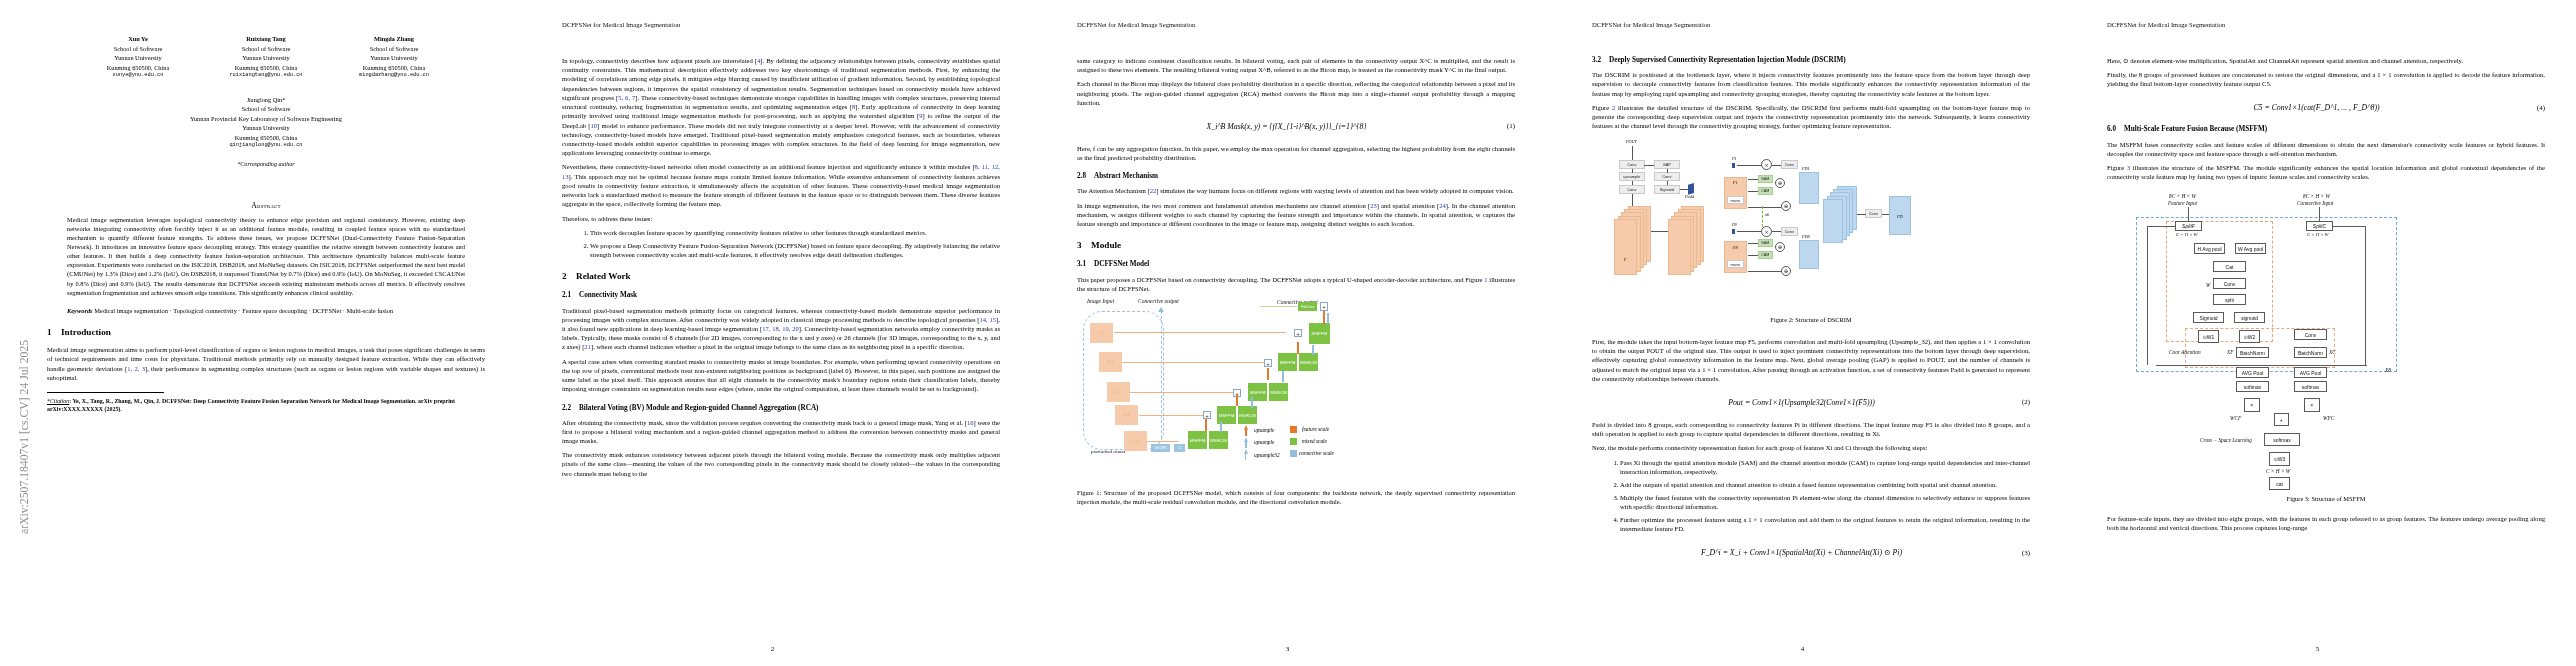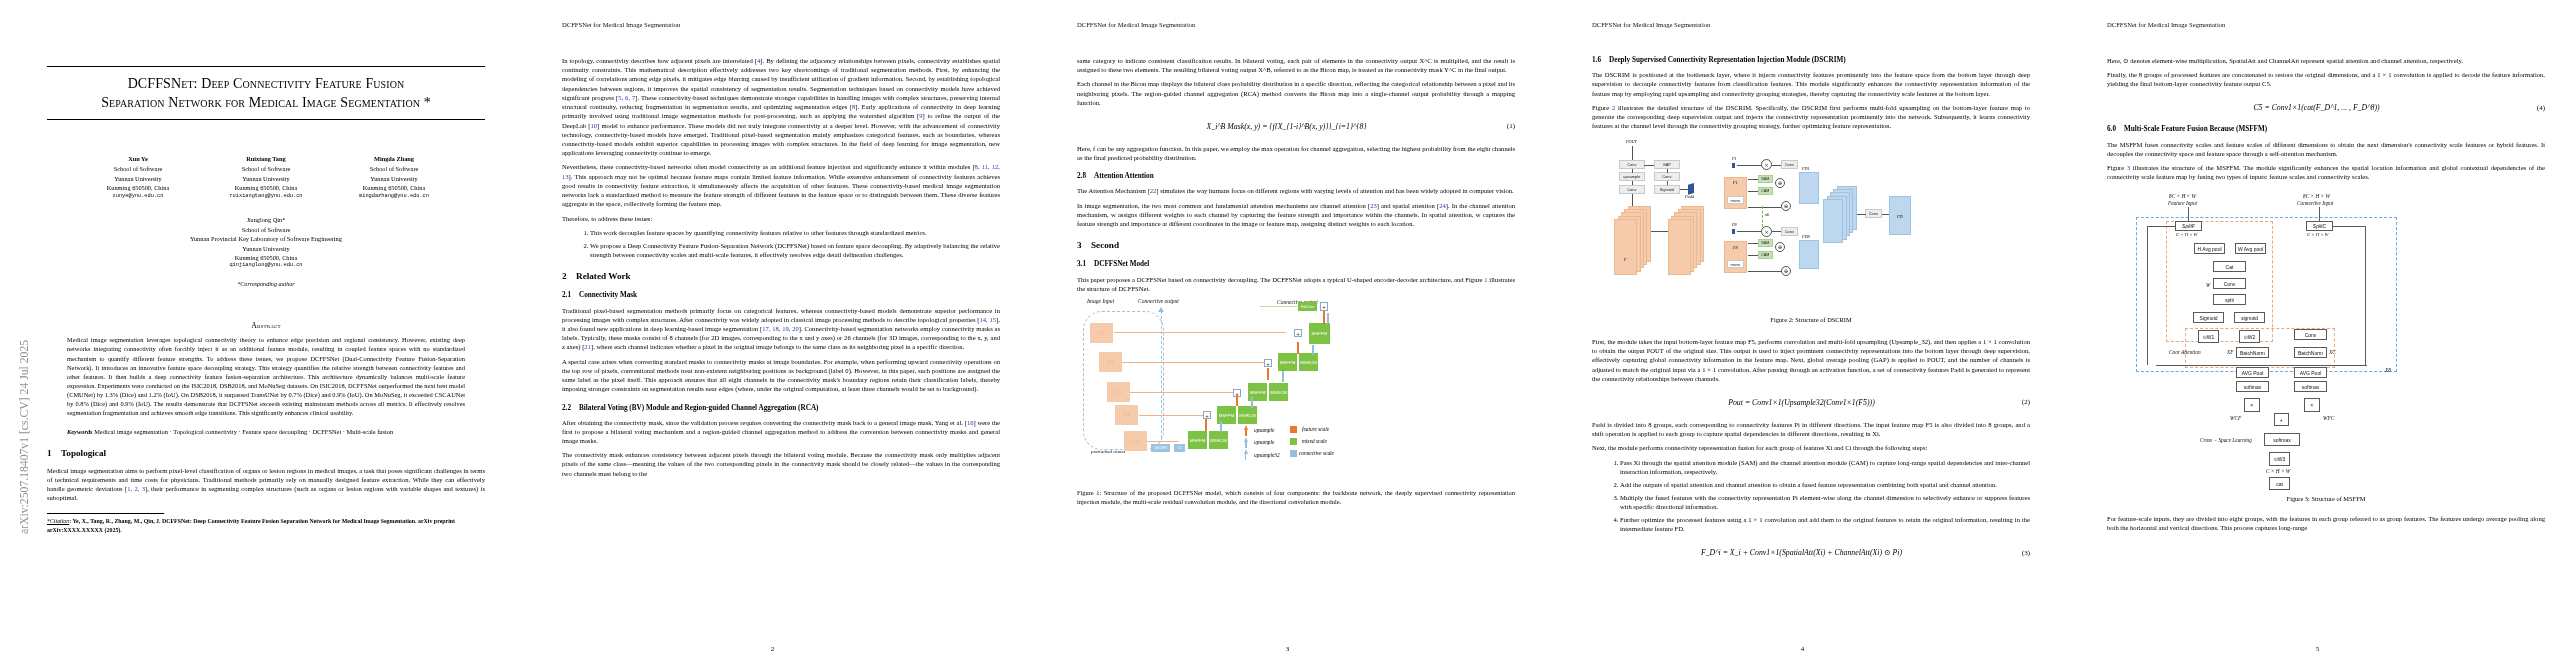--- a/index.html
+++ b/index.html
@@ -229,28 +229,20 @@
 </head>
 <body>
 
 <div class="spread">
 
   <div class="page">
     <div class="arxiv-wrap">
       <div class="arxiv-rot">arXiv:2507.18407v1  [cs.CV]  24 Jul 2025</div>
     </div>
     <div class="page-inner">
-      <div class="title-block">
-        <div class="rule-thick"></div>
-        <div class="paper-title">
-          <span>DCFFSNet: Deep Connectivity Feature Fusion</span><br>
-          <span>Separation Network for Medical Image Segmentation *</span>
-        </div>
-        <div class="rule-thin"></div>
-      </div>
 
       <div class="authors-row">
         <div class="author">
           <div class="name">Xun Ye</div>
           <div>School of Software</div>
           <div>Yunnan University</div>
           <div>Kunming 650500, China</div>
           <div class="mail">xunye@ynu.edu.cn</div>
         </div>
         <div class="author">
@@ -281,21 +273,21 @@
       <div class="corresponding">*Corresponding author</div>
 
       <div class="abstract-head">Abstract</div>
       <div class="abstract-body">Medical image segmentation leverages topological connectivity theory to enhance edge precision and regional consistency. However, existing deep networks integrating connectivity often forcibly inject it as an additional feature module, resulting in coupled feature spaces with no standardized mechanism to quantify different feature strengths. To address these issues, we propose DCFFSNet (Dual-Connectivity Feature Fusion-Separation Network). It introduces an innovative feature space decoupling strategy. This strategy quantifies the relative strength between connectivity features and other features. It then builds a deep connectivity feature fusion-separation architecture. This architecture dynamically balances multi-scale feature expression. Experiments were conducted on the ISIC2018, DSB2018, and MoNuSeg datasets. On ISIC2018, DCFFSNet outperformed the next best model (CMUNet) by 1.3% (Dice) and 1.2% (IoU). On DSB2018, it surpassed TransUNet by 0.7% (Dice) and 0.9% (IoU). On MoNuSeg, it exceeded CSCAUNet by 0.8% (Dice) and 0.9% (IoU). The results demonstrate that DCFFSNet exceeds existing mainstream methods across all metrics. It effectively resolves segmentation fragmentation and achieves smooth edge transitions. This significantly enhances clinical usability.</div>
       <div class="keywords">
         <b>Keywords</b>
         <span>Medical image segmentation · Topological connectivity · Feature space decoupling · DCFFSNet · Multi-scale fusion</span>
       </div>
 
       <h2 class="sec">
-        <span class="num">1</span><span>Topological</span>
+        <span class="num">1</span><span>Introduction</span>
       </h2>
       <p class="para">
         <span>Medical image segmentation aims to perform pixel-level classification of organs or lesion regions in medical images, a task that poses significant challenges in terms of technical requirements and time costs for physicians. Traditional methods primarily rely on manually designed feature extraction. While they can effectively handle geometric deviations [</span><span class="cite">1, 2, 3</span><span>], their performance in segmenting complex structures (such as organs or lesion regions with variable shapes and textures) is suboptimal.</span>
       </p>
 
       <div class="footnote-rule"></div>
       <div class="footnote">
         <span class="cit">*Citation</span><span>: Ye, X., Tang, R., Zhang, M., Qin, J. DCFFSNet: Deep Connectivity Feature Fusion Separation Network for Medical Image Segmentation. arXiv preprint arXiv:XXXX.XXXXX (2025).</span>
       </div>
     </div>
@@ -343,30 +335,30 @@
       <div class="running-head">DCFFSNet for Medical Image Segmentation</div>
       <div class="body-col">
         <p class="para">same category to indicate consistent classification results. In bilateral voting, each pair of elements in the connectivity output X^C is multiplied, and the result is assigned to these two elements. The resulting bilateral voting output X^B, referred to as the Bicon map, is treated as the connectivity mask Y^C in the final output.</p>
         <p class="para">Each channel in the Bicon map displays the bilateral class probability distribution in a specific direction, reflecting the categorical relationship between a pixel and its neighboring pixels. The region-guided channel aggregation (RCA) method converts the Bicon map into a single-channel output probability through a mapping function.</p>
         <div class="eq-row">
           <div class="eq-body">X_i^B Mask(x, y) = {f{X_{1-i}^B(x, y)}}_{i=1}^{8}</div>
           <div class="eq-num">(1)</div>
         </div>
         <p class="para">Here, f can be any aggregation function. In this paper, we employ the max operation for channel aggregation, selecting the highest probability from the eight channels as the final predicted probability distribution.</p>
         <h3 class="subsec">
-          <span class="num">2.8</span><span>Attention Attention</span>
+          <span class="num">2.8</span><span>Abstract Mechanism</span>
         </h3>
         <p class="para">
           <span>The Attention Mechanism [</span><span class="cite">22</span><span>] simulates the way humans focus on different regions with varying levels of attention and has been widely adopted in computer vision.</span>
         </p>
         <p class="para">
           <span>In image segmentation, the two most common and fundamental attention mechanisms are channel attention [</span><span class="cite">23</span><span>] and spatial attention [</span><span class="cite">24</span><span>]. In the channel attention mechanism, w assigns different weights to each channel by capturing the feature strength and importance within the channels. In spatial attention, w captures the feature strength and importance at different coordinates in the image or feature map, assigning distinct weights to each location.</span>
         </p>
         <h2 class="sec">
-          <span class="num">3</span><span>Second</span>
+          <span class="num">3</span><span>Module</span>
         </h2>
         <h3 class="subsec">
           <span class="num">3.1</span><span>DCFFSNet Model</span>
         </h3>
         <p class="para">
           <span>This paper proposes a DCFFSNet based on connectivity decoupling. The DCFFSNet adopts a typical U-shaped encoder-decoder architecture, and Figure </span><span class="cite">1</span><span> illustrates the structure of DCFFSNet.</span>
         </p>
 
         <div class="fig1">
           <div class="lbl-it" style="left:10px; top:0px;">Image Input</div>
@@ -450,21 +442,21 @@
       </div>
     </div>
     <div class="pagenum">3</div>
   </div>
 
   <div class="page">
     <div class="page-inner">
       <div class="running-head">DCFFSNet for Medical Image Segmentation</div>
       <div class="body-col">
         <h3 class="subsec">
-          <span class="num">1.6</span><span>Deeply Supervised Connectivity Representation Injection Module (DSCRIM)</span>
+          <span class="num">3.2</span><span>Deeply Supervised Connectivity Representation Injection Module (DSCRIM)</span>
         </h3>
         <p class="para">The DSCRIM is positioned at the bottleneck layer, where it injects connectivity features prominently into the feature space from the bottom layer through deep supervision to decouple connectivity features from classification features. This module significantly enhances the connectivity representation information of the feature map by employing rapid upsampling and connectivity grouping strategies, thereby capturing the connectivity scale features at the bottom layer.</p>
         <p class="para">
           <span>Figure </span><span class="cite">2</span><span> illustrates the detailed structure of the DSCRIM. Specifically, the DSCRIM first performs multi-fold upsampling on the bottom-layer feature map to generate the corresponding deep supervision output and injects the connectivity representation prominently into the network. Subsequently, it learns connectivity features at the channel level through the connectivity grouping strategy, further optimizing feature representation.</span>
         </p>
 
         <div class="fig2">
           <div class="f2lbl" style="left:34px; top:1.1px;">POUT</div>
           <div class="avline" style="left:40px; top:7.8px; height:14.5px;"></div>
 

